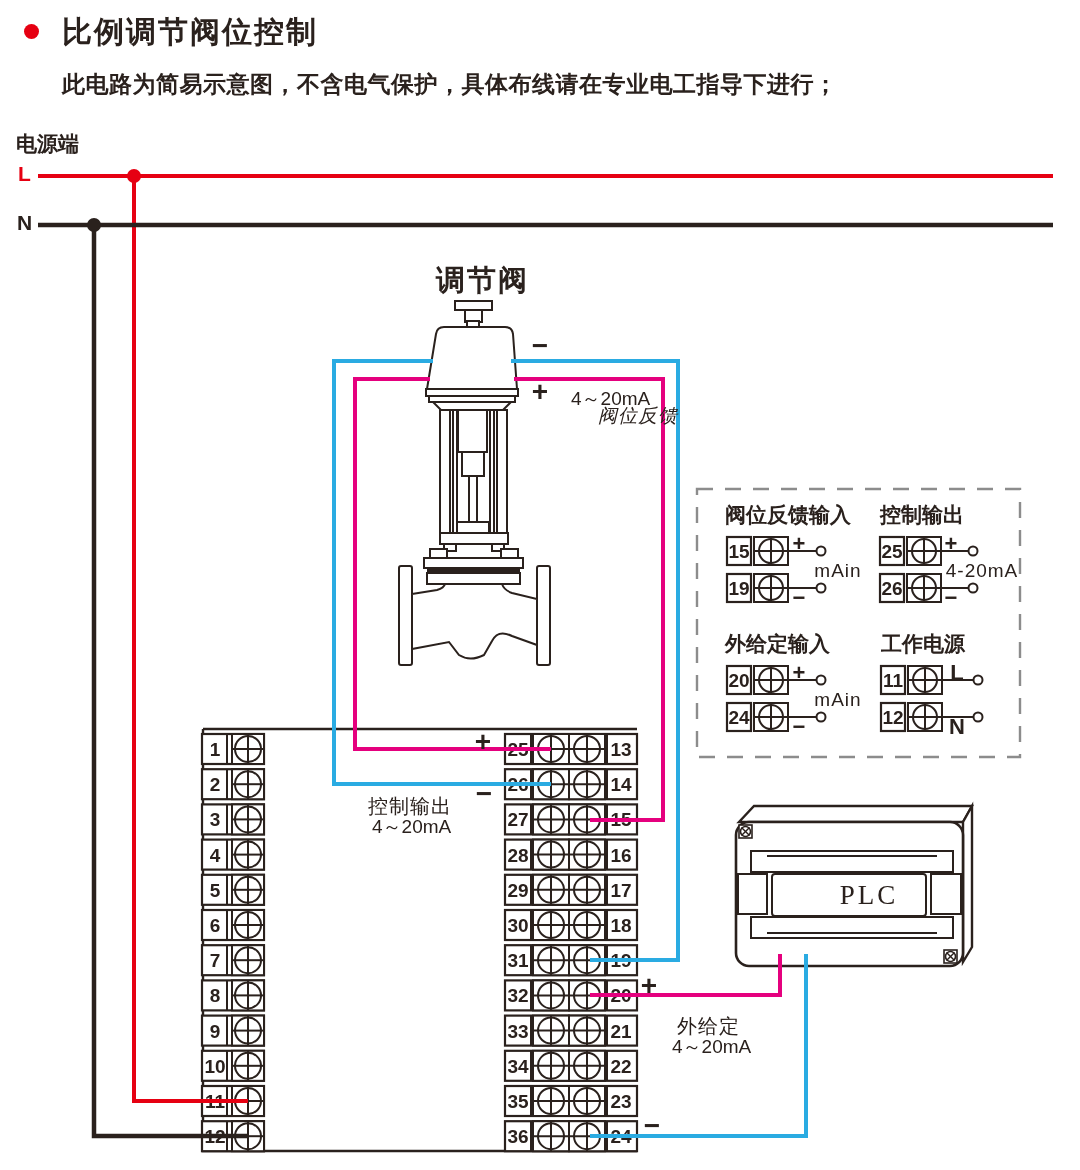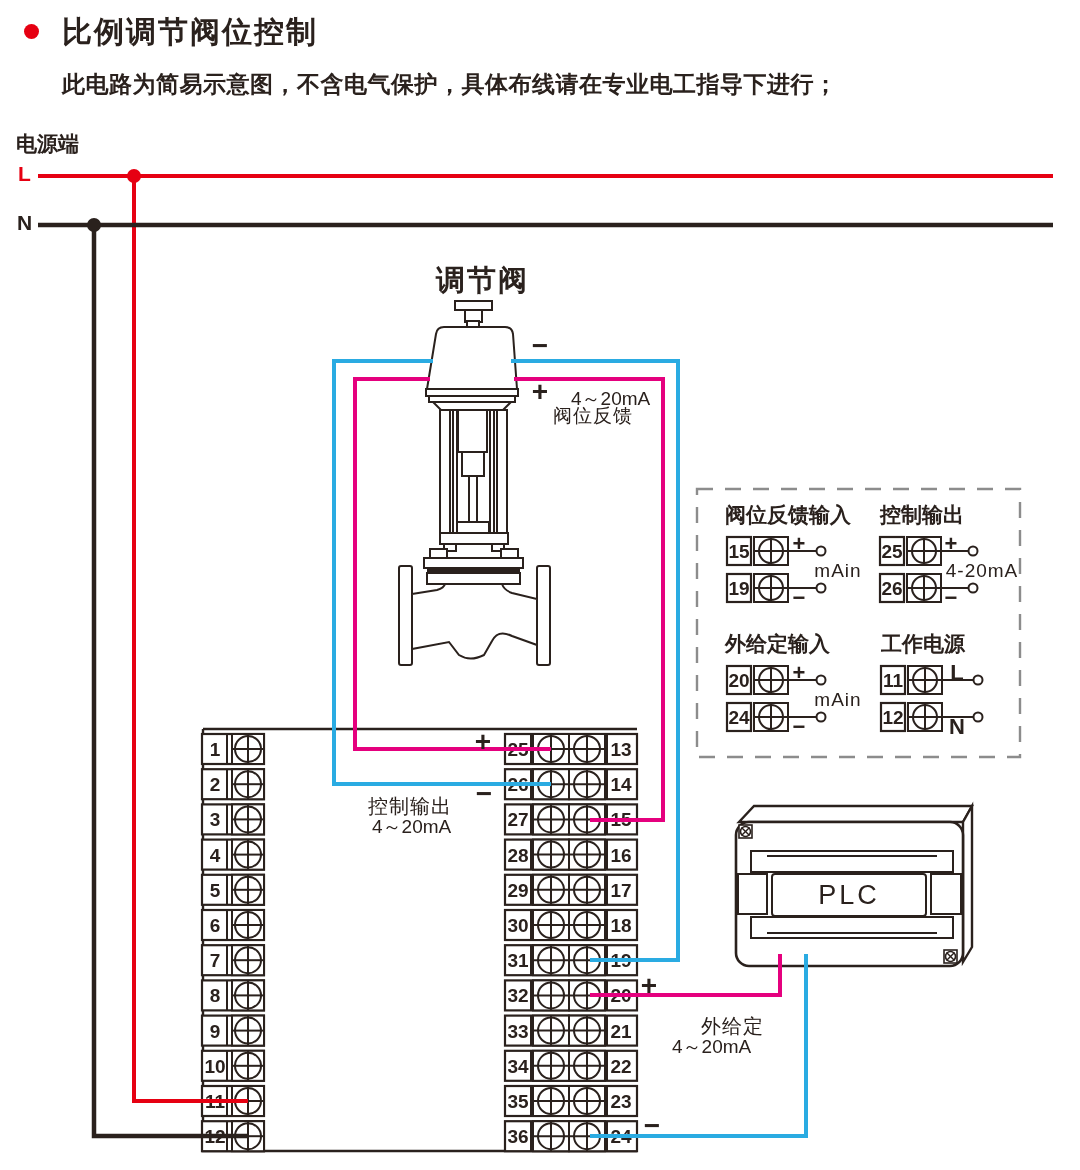--- a/index.html
+++ b/index.html
@@ -16,27 +16,27 @@
   .valve-name{left:436px;top:261px;font-size:29px;letter-spacing:2px;font-weight:bold;}
   .sign{font-size:28px;font-weight:bold;width:30px;height:30px;line-height:30px;text-align:center;}
   .v-minus{left:525px;top:331px;}
   .v-plus{left:525px;top:377px;}
   .co-plus{left:468px;top:727px;}
   .co-minus{left:469px;top:779px;}
   .es-plus{left:634px;top:971px;}
   .es-minus{left:637px;top:1111px;}
   .small{font-size:19px;}
   .fb1{left:571px;top:386px;}
-  .fb2{left:553px;top:403px;letter-spacing:1px;}
+  .fb2{left:598px;top:403px;letter-spacing:1px;font-style:italic;}
   .co1{left:368px;top:793px;font-size:20px;letter-spacing:1px;}
   .co2{left:372px;top:814px;}
-  .es1{left:677px;top:1013px;font-size:20px;letter-spacing:1px;margin-left:24px;}
+  .es1{left:677px;top:1013px;font-size:20px;letter-spacing:1px;}
   .es2{left:672px;top:1034px;}
   .plc-label{left:772px;top:874px;width:154px;height:42px;display:flex;align-items:center;justify-content:center;
-             font-family:Liberation Sans, sans-serif;font-size:27px;letter-spacing:3px;}
+             font-family:Liberation Serif, serif;font-size:27px;letter-spacing:3px;padding-left:20px;}
   
   text{font-family:"Liberation Sans",sans-serif;fill:#2a211d;}
   .tnum{font-size:19px;font-weight:bold;text-anchor:middle;}
   .ltitle{font-size:21px;font-weight:bold;text-anchor:start;}
   .lsym{font-size:22px;font-weight:bold;text-anchor:middle;}
   .lcap{font-size:19px;letter-spacing:1px;text-anchor:middle;}
 </style>
 </head>
 <body>
 

